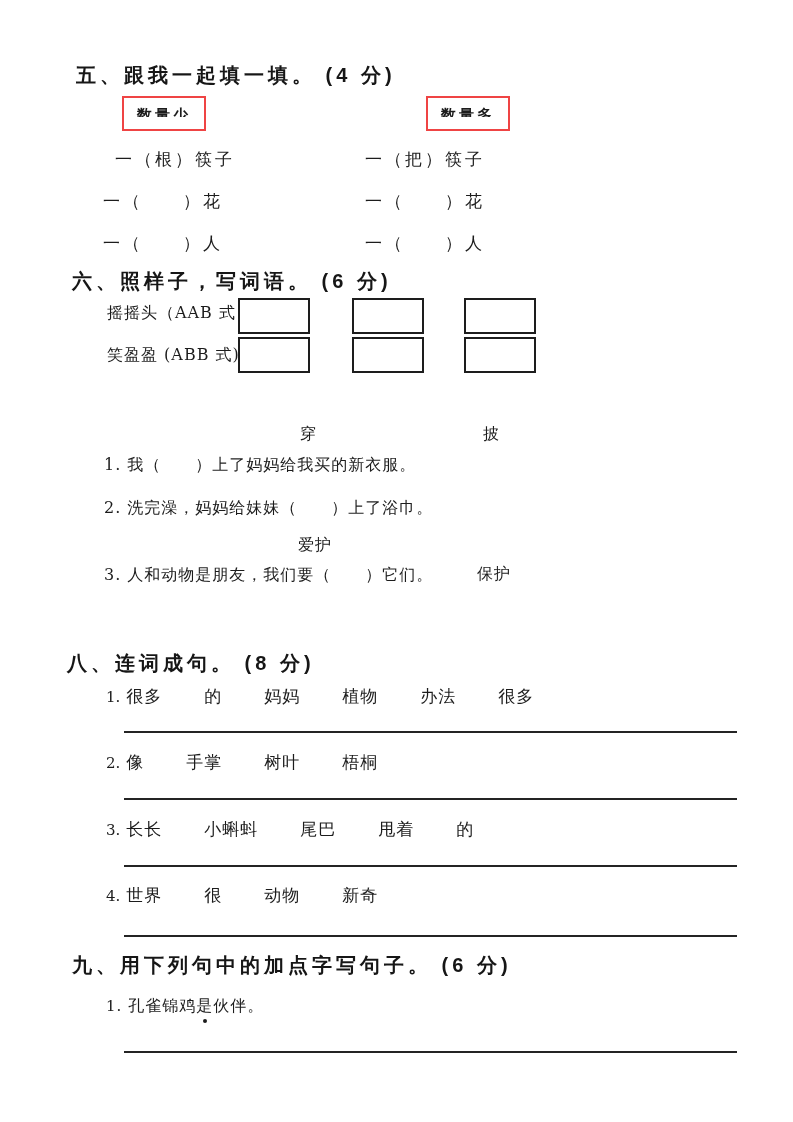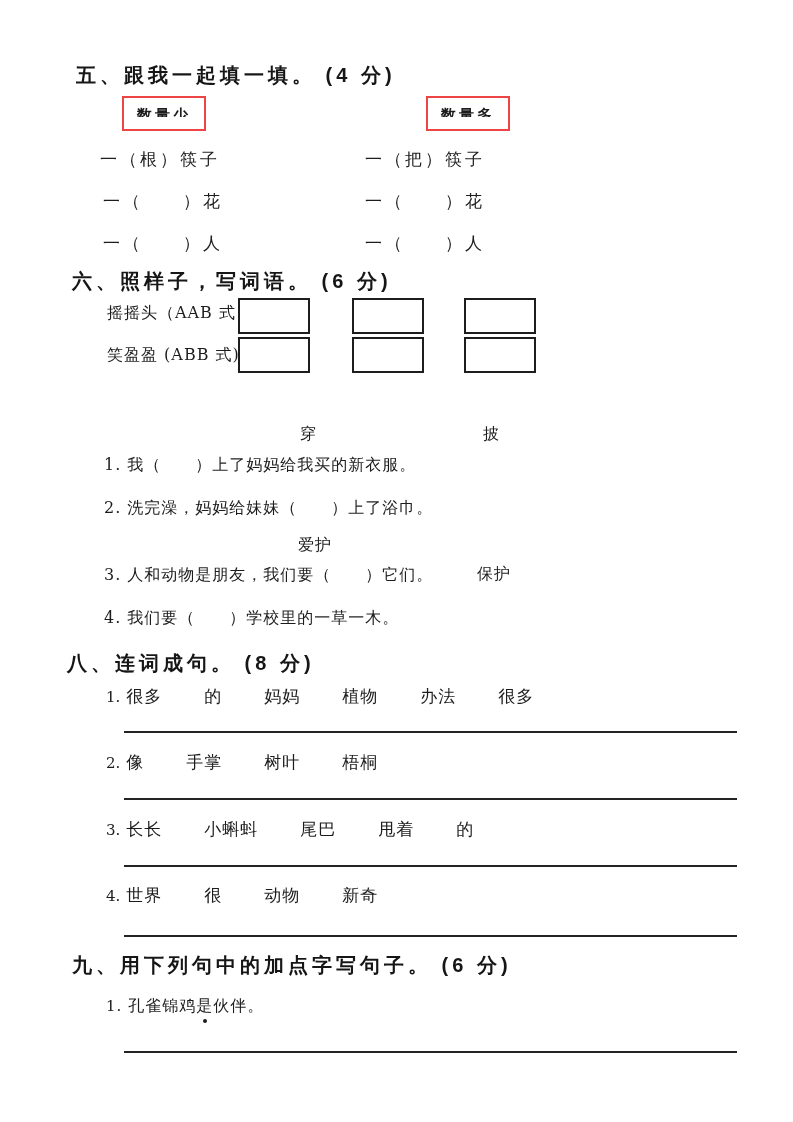--- a/index.html
+++ b/index.html
@@ -76,21 +76,21 @@
 
   <div class="h" style="left:76px; top:62px;">五、跟我一起填一填。 (4 分)</div>
 
   <div class="bx" style="left:122px; top:96px; width:80px; height:31px;">
     <span class="clip">数量少</span>
   </div>
   <div class="bx" style="left:378px; top:96px; width:80px; height:31px;margin-left:48px;">
     <span class="clip">数量多</span>
   </div>
 
-  <div class="abs t17" style="left:100px; top:148px;">一（根）筷子</div>
+  <div class="abs t17" style="left:115px; top:148px;">一（根）筷子</div>
   <div class="abs t17" style="left:365px; top:148px;">一（把）筷子</div>
   <div class="abs t17" style="left:103px; top:190px;">一（　　）花</div>
   <div class="abs t17" style="left:365px; top:190px;">一（　　）花</div>
   <div class="abs t17" style="left:103px; top:232px;">一（　　）人</div>
   <div class="abs t17" style="left:365px; top:232px;">一（　　）人</div>
 
   <div class="h" style="left:72px; top:268px;">六、照样子，写词语。 (6 分)</div>
 
   <div class="abs lab" style="left:107px; top:303px;">摇摇头（AAB 式）</div>
   <div class="blank-bx" style="left:238px; top:298px;"></div>
@@ -106,21 +106,20 @@
   <div class="abs t16" style="left:300px; top:424px;">穿</div>
   <div class="abs t16" style="left:483px; top:424px;">披</div>
 
   <div class="abs t16" style="left:104px; top:455px;">1. 我（　　）上了妈妈给我买的新衣服。</div>
   <div class="abs t16" style="left:104px; top:498px;text-align:right;">2. 洗完澡，妈妈给妹妹（　　）上了浴巾。</div>
 
   <div class="abs t16" style="left:298px; top:535px;">爱护</div>
   <div class="abs t16" style="left:477px; top:564px;">保护</div>
 
   <div class="abs t16" style="left:104px; top:565px;">3. 人和动物是朋友，我们要（　　）它们。</div>
-  <div class="abs t16" style="left:104px; top:608px;">4. 我们要（　　）学校里的一草一木。</div>
 
   <div class="h" style="left:67px; top:650px;">八、连词成句。 (8 分)</div>
 
   <div class="wrow" style="top:685px;">
     <span class="num">1.</span>
     <span class="word">很多</span>
     <span class="word">的</span>
     <span class="word">妈妈</span>
     <span class="word">植物</span>
     <span class="word">办法</span>

